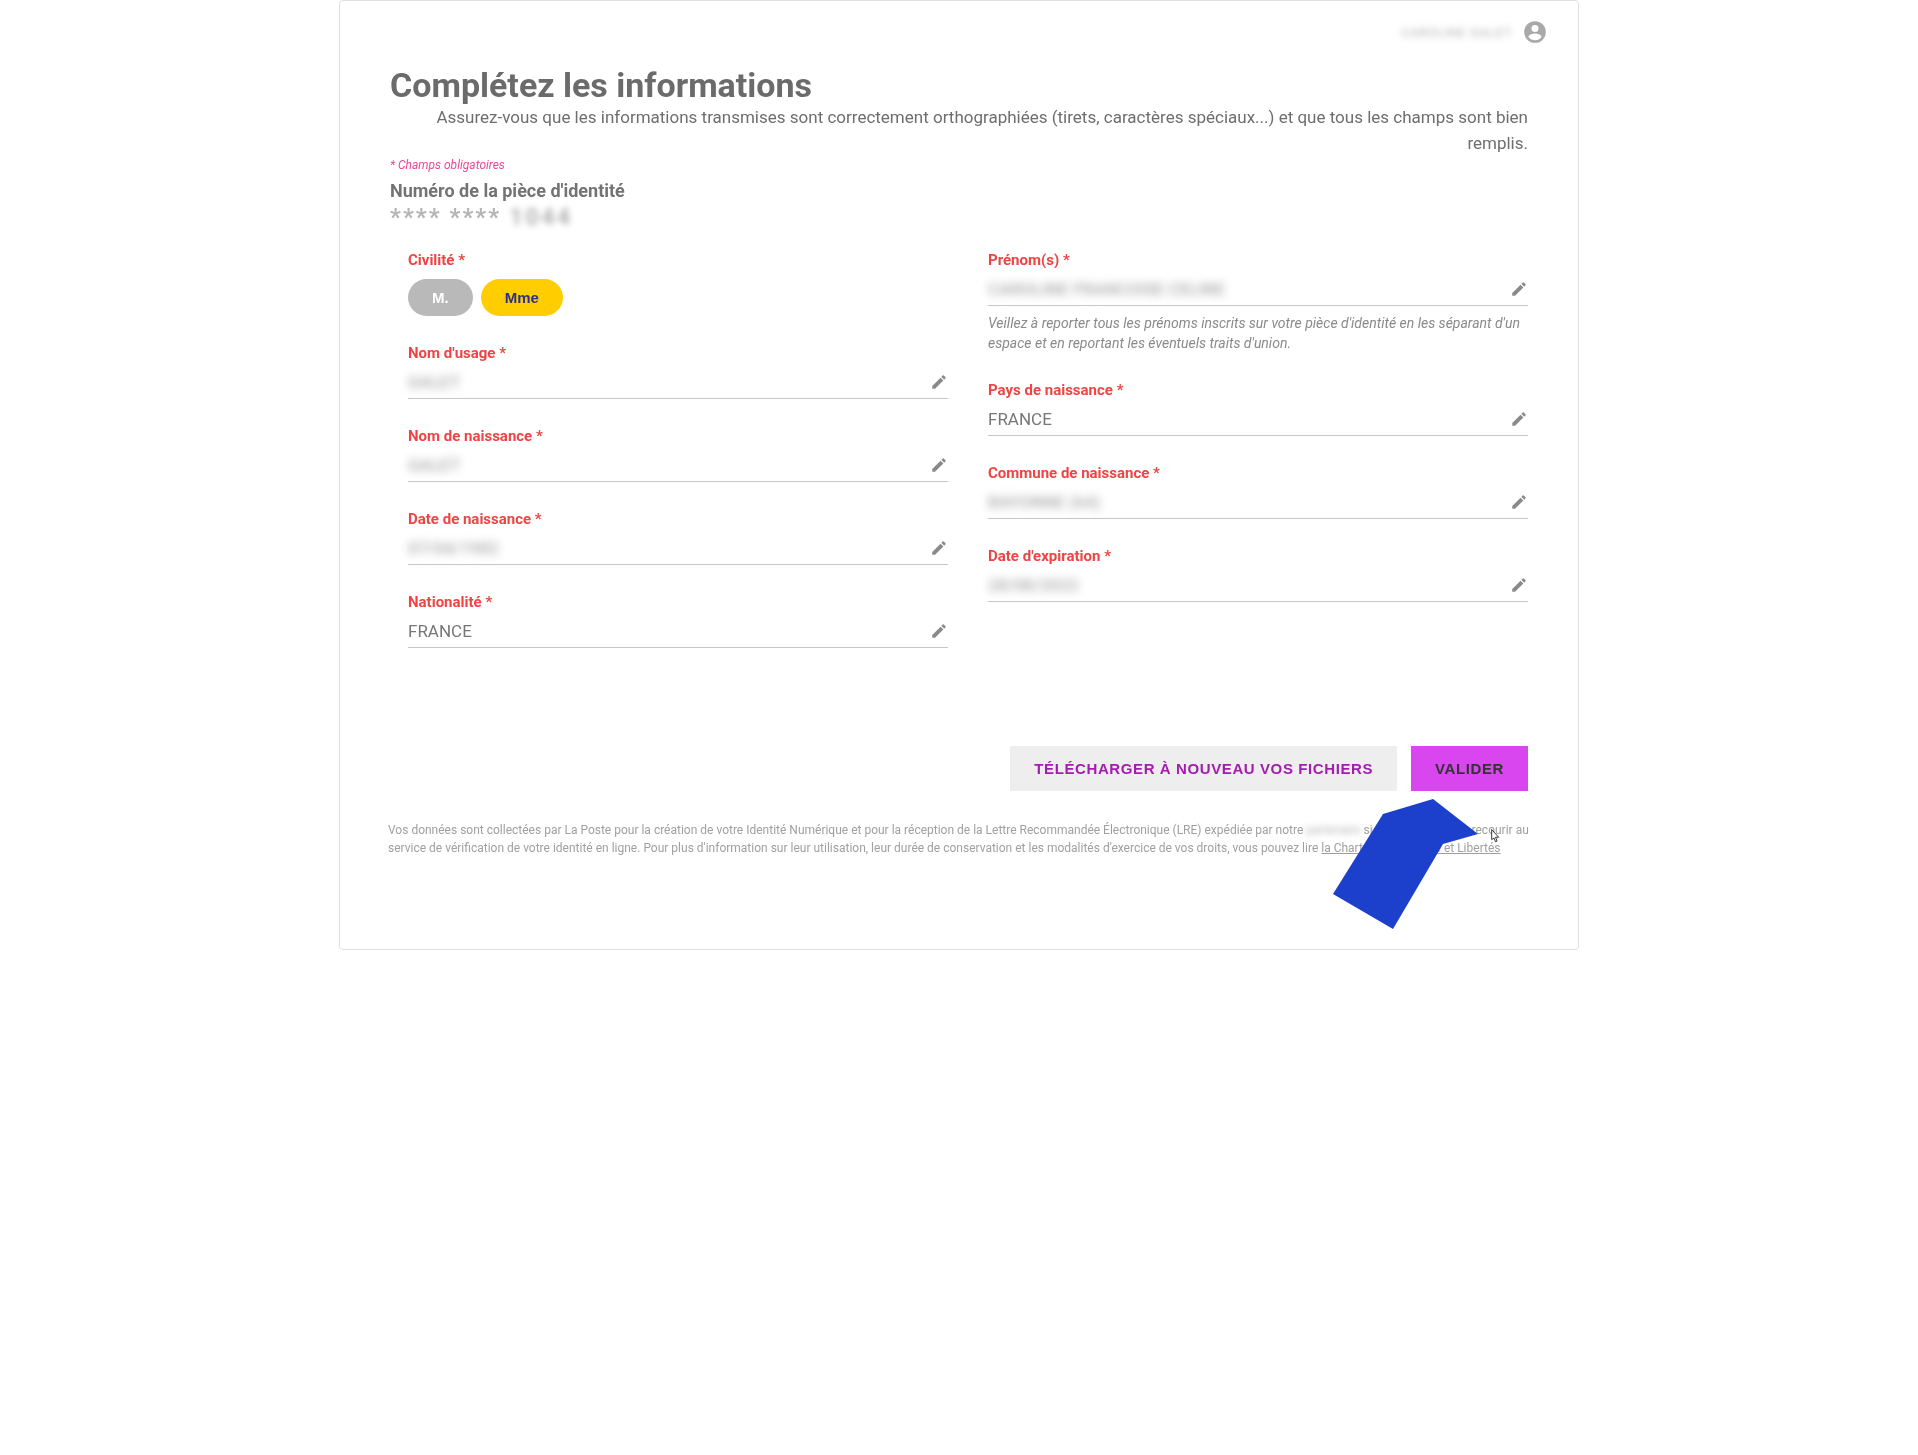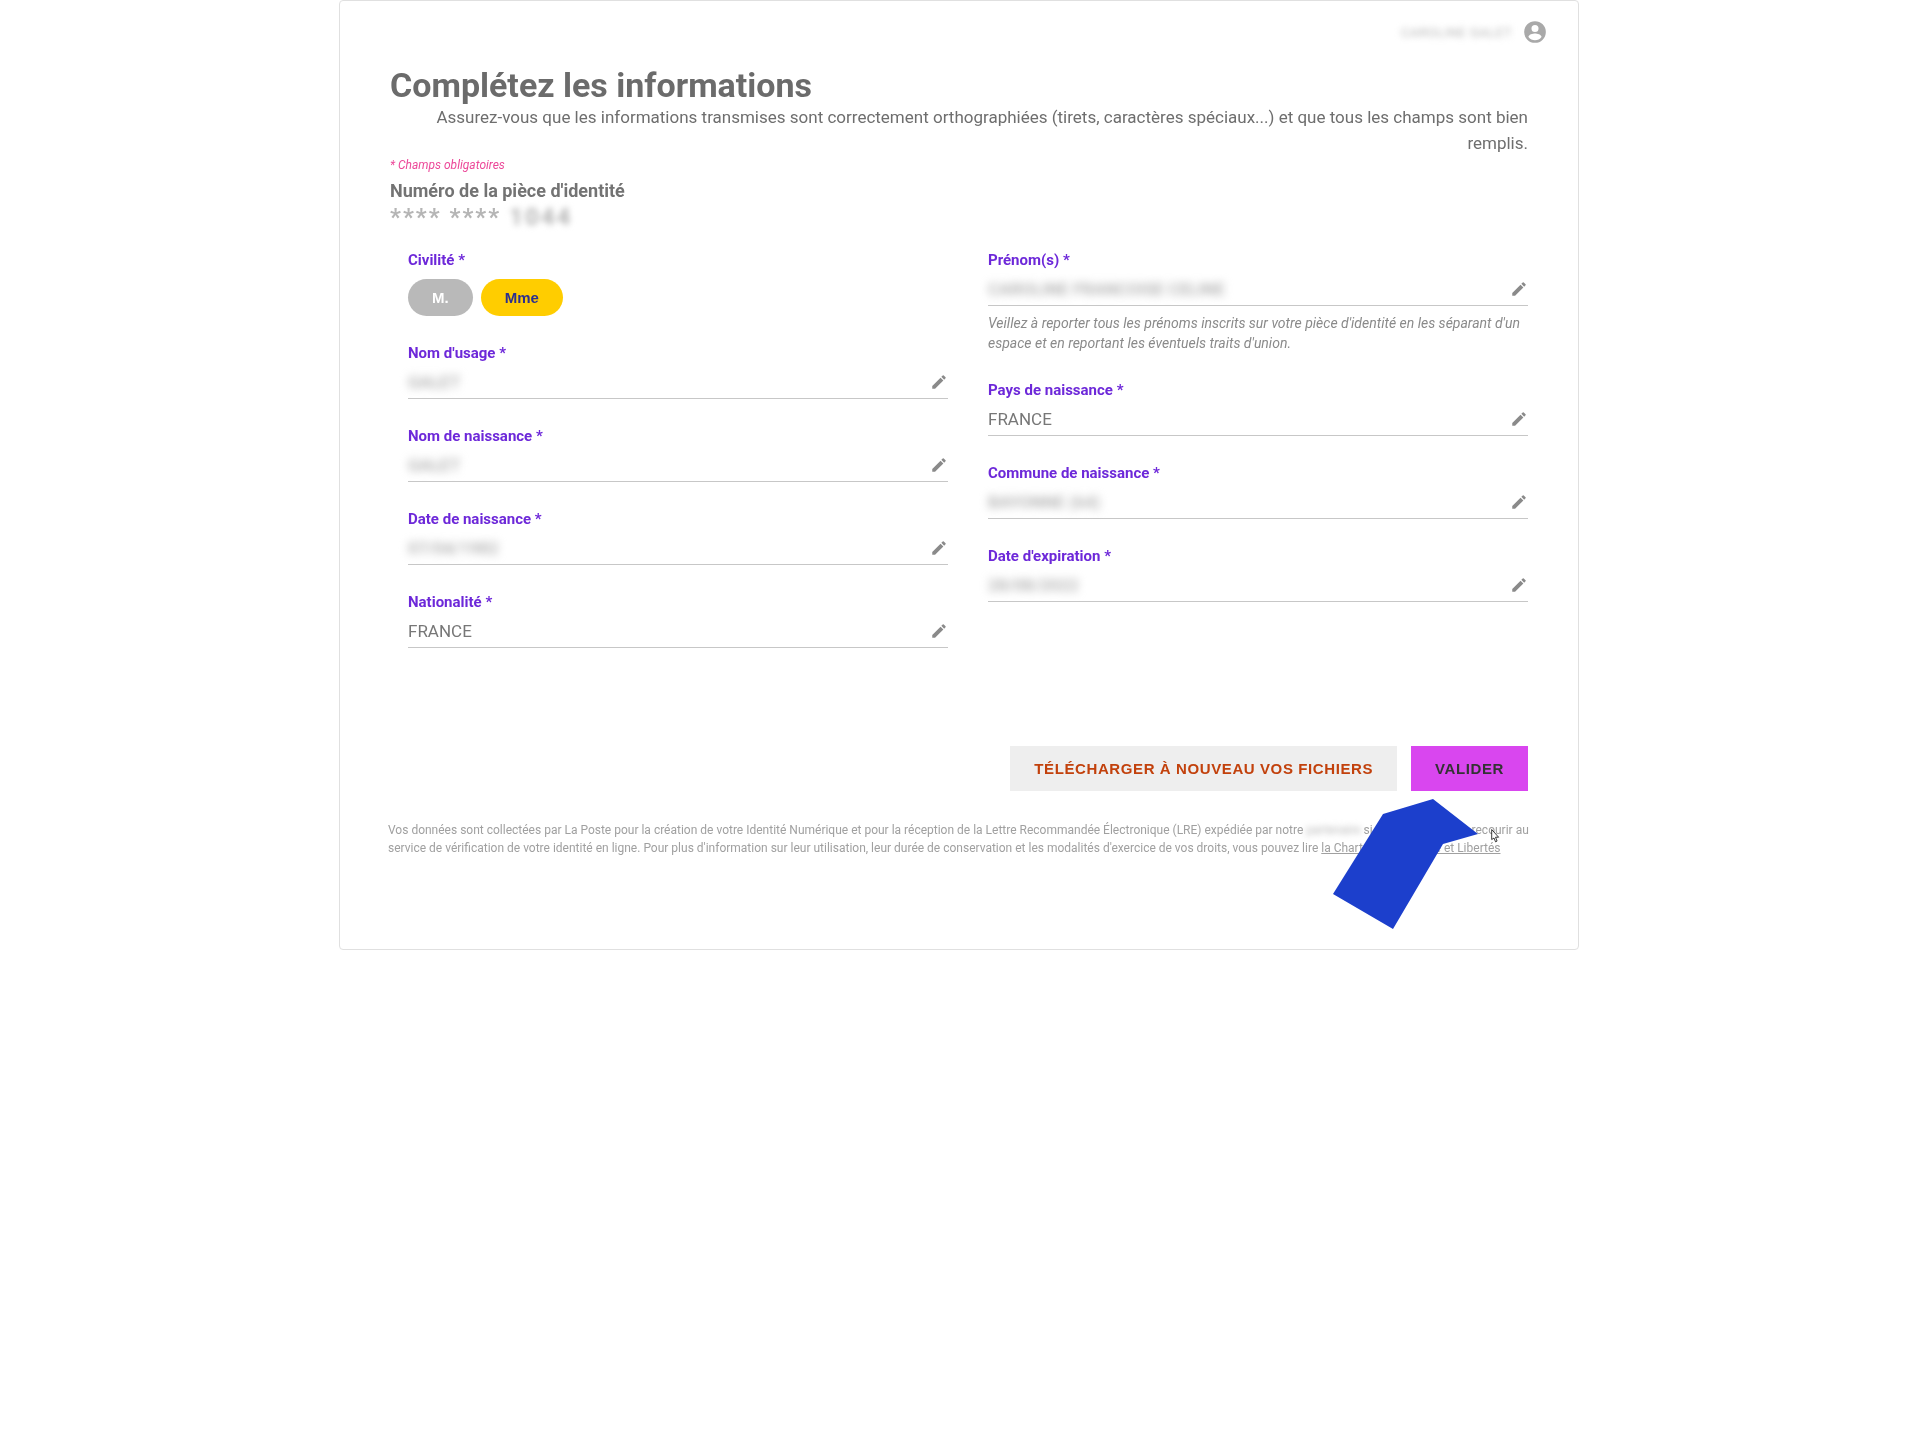--- a/index.html
+++ b/index.html
@@ -84,21 +84,21 @@
       padding-left: 18px;
     }
     .form-col-left, .form-col-right {
       display: flex;
       flex-direction: column;
     }
     .field-group { margin-bottom: 28px; }
     .field-label {
       font-size: 15px;
       font-weight: 700;
-      color: #6d28d9;
+      color: #ef4444;
       margin-bottom: 10px;
       display: block;
     }
     .pill-row {
       display: flex;
       gap: 8px;
     }
     .pill {
       display: inline-flex;
       align-items: center;
@@ -162,21 +162,21 @@
       padding: 14px 24px;
       font-size: 15px;
       font-weight: 800;
       letter-spacing: 0.6px;
       border: none;
       cursor: pointer;
       text-transform: uppercase;
     }
     .btn-secondary {
       background: #eeeeee;
-      color: #c2410c;
+      color: #a21caf;
     }
     .btn-primary {
       background: #d946ef;
       color: #333;
     }
     .arrow-overlay {
       position: absolute;
       bottom: 20px;
       right: 100px;
       pointer-events: none;

